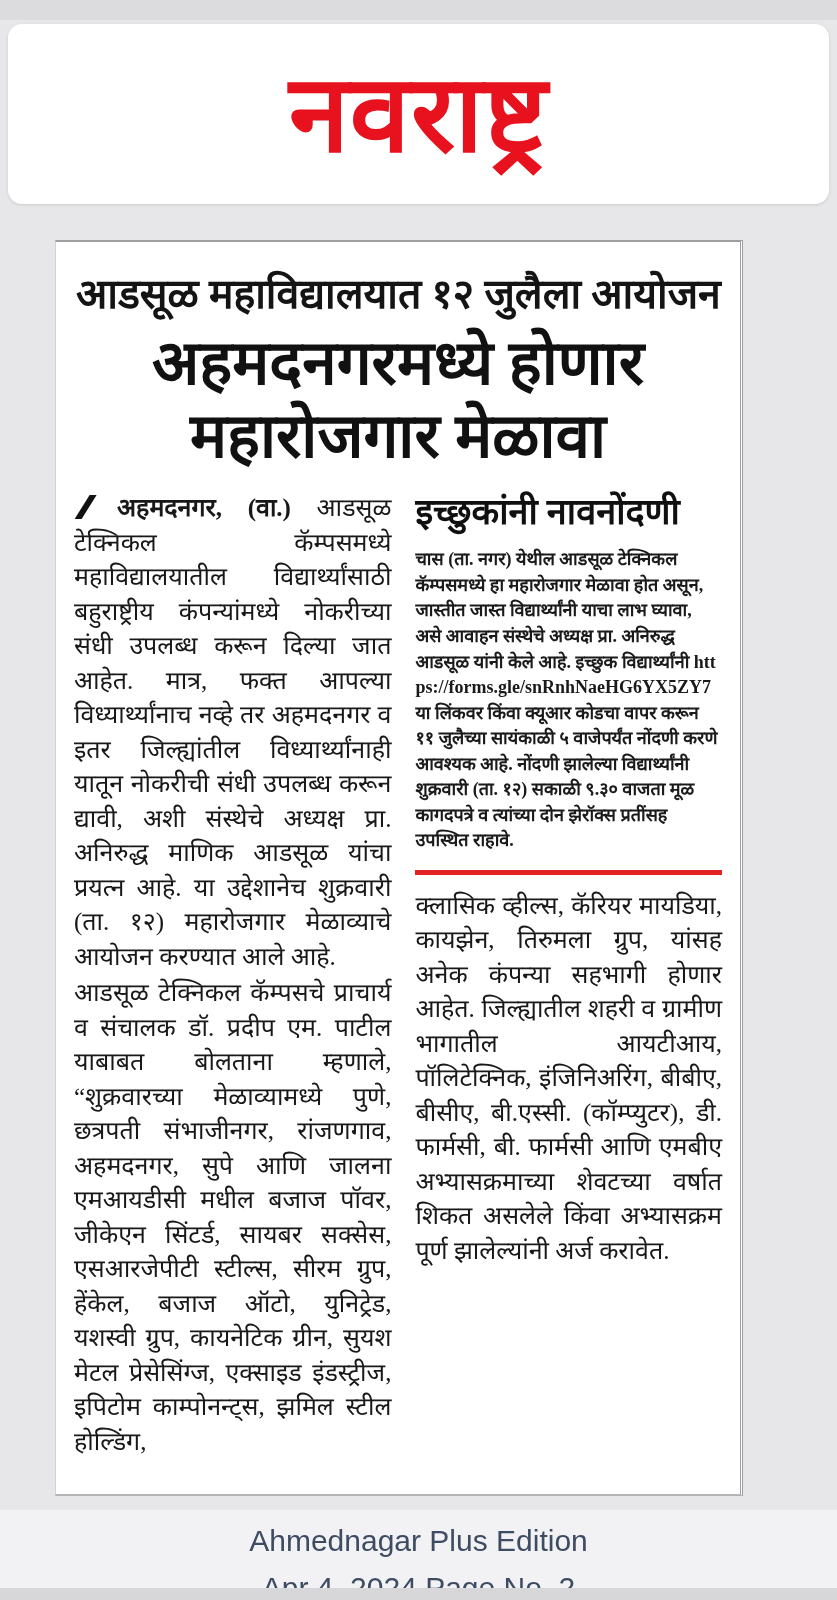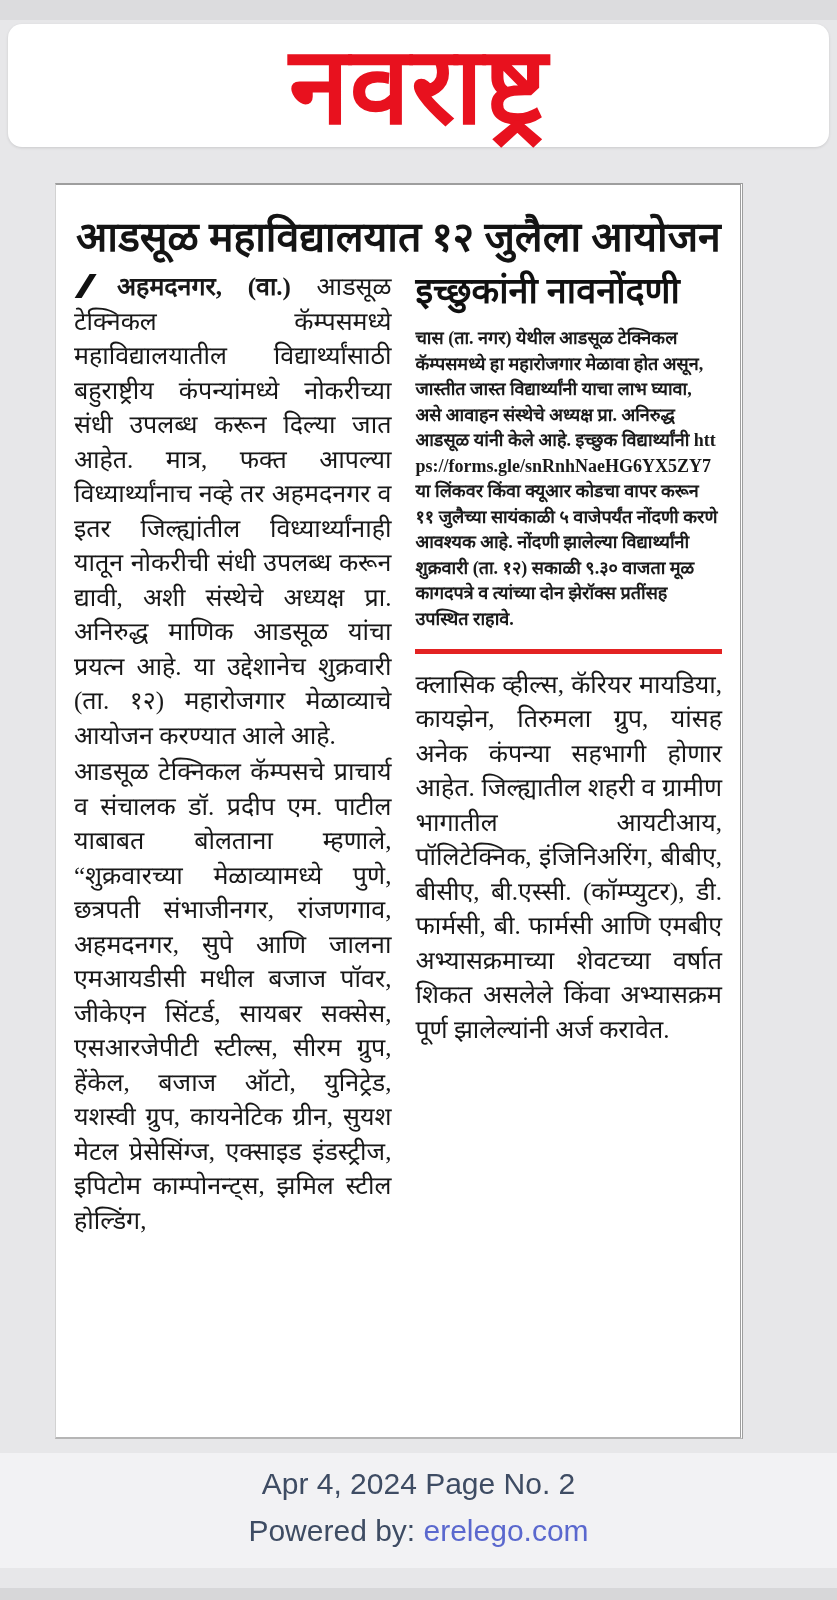--- a/index.html
+++ b/index.html
@@ -12,21 +12,21 @@
     position: relative;
   }
   .top-strip {
     height: 20px;
     background: #dcdcde;
   }
   .masthead-card {
     margin: 4px 8px 0 8px;
     background: #ffffff;
     border-radius: 14px;
-    height: 123px;
+    height: 180px;
     display: flex;
     align-items: center;
     justify-content: center;
     box-shadow: 0 1px 3px rgba(0,0,0,0.12);
   }
   .masthead-title {
     color: #e8111e;
     font-size: 108px;
     font-weight: 900;
     line-height: 1;
@@ -142,37 +142,42 @@
 <div>
   <div class="top-strip"></div>
 
   <div class="masthead-card">
     <div class="masthead-title">नवराष्ट्र</div>
   </div>
 
   <div class="article-card">
     <div class="kicker">आडसूळ महाविद्यालयात १२ जुलैला आयोजन</div>
 
+    <div class="headline">
+      <div>अहमदनगरमध्ये होणार</div>
+      <div>महारोजगार मेळावा</div>
+    </div>
 
     <div class="columns">
       <div class="col-left">
         <p class="body-text"><span class="dateline-mark"></span><span class="dateline-city">अहमदनगर,</span> <span class="dateline-city">(वा.)</span> <span>आडसूळ टेक्निकल कॅम्पसमध्ये महाविद्यालयातील विद्यार्थ्यांसाठी बहुराष्ट्रीय कंपन्यांमध्ये नोकरीच्या संधी उपलब्ध करून दिल्या जात आहेत. मात्र, फक्त आपल्या विध्यार्थ्यांनाच नव्हे तर अहमदनगर व इतर जिल्ह्यांतील विध्यार्थ्यांनाही यातून नोकरीची संधी उपलब्ध करून द्यावी, अशी संस्थेचे अध्यक्ष प्रा. अनिरुद्ध माणिक आडसूळ यांचा प्रयत्न आहे. या उद्देशानेच शुक्रवारी (ता. १२) महारोजगार मेळाव्याचे आयोजन करण्यात आले आहे.</span></p>
         <p class="body-text">आडसूळ टेक्निकल कॅम्पसचे प्राचार्य व संचालक डॉ. प्रदीप एम. पाटील याबाबत बोलताना म्हणाले, “शुक्रवारच्या मेळाव्यामध्ये पुणे, छत्रपती संभाजीनगर, रांजणगाव, अहमदनगर, सुपे आणि जालना एमआयडीसी मधील बजाज पॉवर, जीकेएन सिंटर्ड, सायबर सक्सेस, एसआरजेपीटी स्टील्स, सीरम ग्रुप, हेंकेल, बजाज ऑटो, युनिट्रेड, यशस्वी ग्रुप, कायनेटिक ग्रीन, सुयश मेटल प्रेसेसिंग्ज, एक्साइड इंडस्ट्रीज, इपिटोम काम्पोनन्ट्स, झमिल स्टील होल्डिंग,</p>
       </div>
 
       <div class="col-right">
         <div class="subhead">
           <div>इच्छुकांनी नावनोंदणी</div>
         </div>
         <p class="register-box"><span>चास (ता. नगर) येथील आडसूळ टेक्निकल कॅम्पसमध्ये हा महारोजगार मेळावा होत असून, जास्तीत जास्त विद्यार्थ्यांनी याचा लाभ घ्यावा, असे आवाहन संस्थेचे अध्यक्ष प्रा. अनिरुद्ध आडसूळ यांनी केले आहे. इच्छुक विद्यार्थ्यांनी </span><span class="register-url">https://forms.gle/snRnhNaeHG6YX5ZY7</span><span> या लिंकवर किंवा क्यूआर कोडचा वापर करून ११ जुलैच्या सायंकाळी ५ वाजेपर्यंत नोंदणी करणे आवश्यक आहे. नोंदणी झालेल्या विद्यार्थ्यांनी शुक्रवारी (ता. १२) सकाळी ९.३० वाजता मूळ कागदपत्रे व त्यांच्या दोन झेरॉक्स प्रतींसह उपस्थित राहावे.</span></p>
         <hr class="red-divider">
         <p class="body-text">क्लासिक व्हील्स, कॅरियर मायडिया, कायझेन, तिरुमला ग्रुप, यांसह अनेक कंपन्या सहभागी होणार आहेत. जिल्ह्यातील शहरी व ग्रामीण भागातील आयटीआय, पॉलिटेक्निक, इंजिनिअरिंग, बीबीए, बीसीए, बी.एस्सी. (कॉम्प्युटर), डी. फार्मसी, बी. फार्मसी आणि एमबीए अभ्यासक्रमाच्या शेवटच्या वर्षात शिकत असलेले किंवा अभ्यासक्रम पूर्ण झालेल्यांनी अर्ज करावेत.</p>
       </div>
     </div>
   </div>
 
   <div class="footer">
+    <div class="footer-line">Ahmednagar Plus Edition</div>
     <div class="footer-line">Apr 4, 2024 Page No. 2</div>
     <div class="footer-line"><span>Powered by: </span><a class="footer-link">erelego.com</a></div>
   </div>
 
   <div class="bottom-strip"></div>
 </div>
 
 </body></html>

